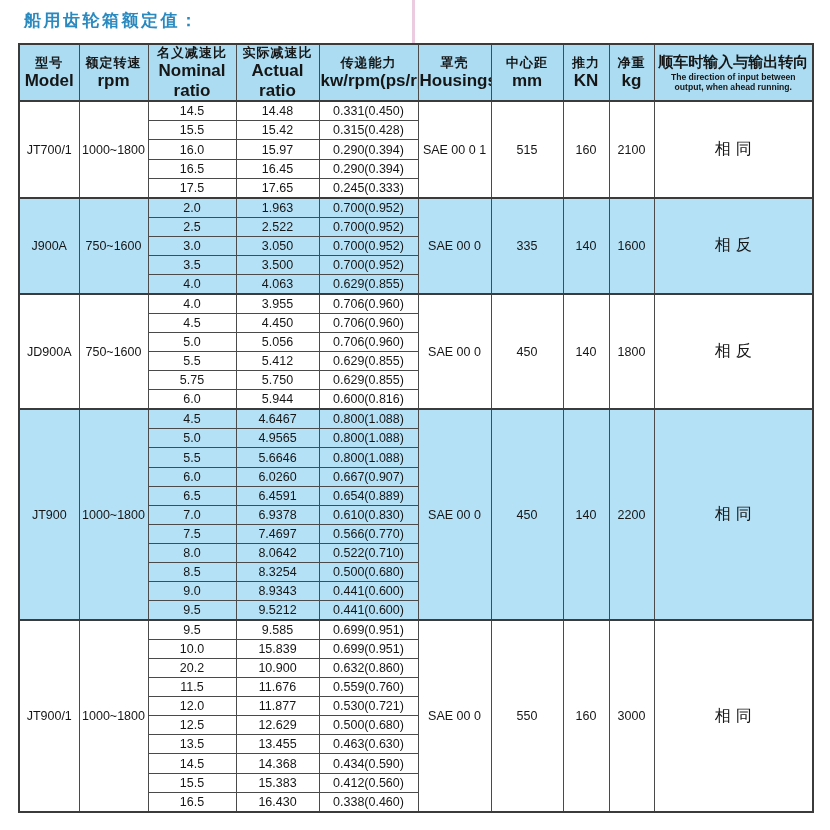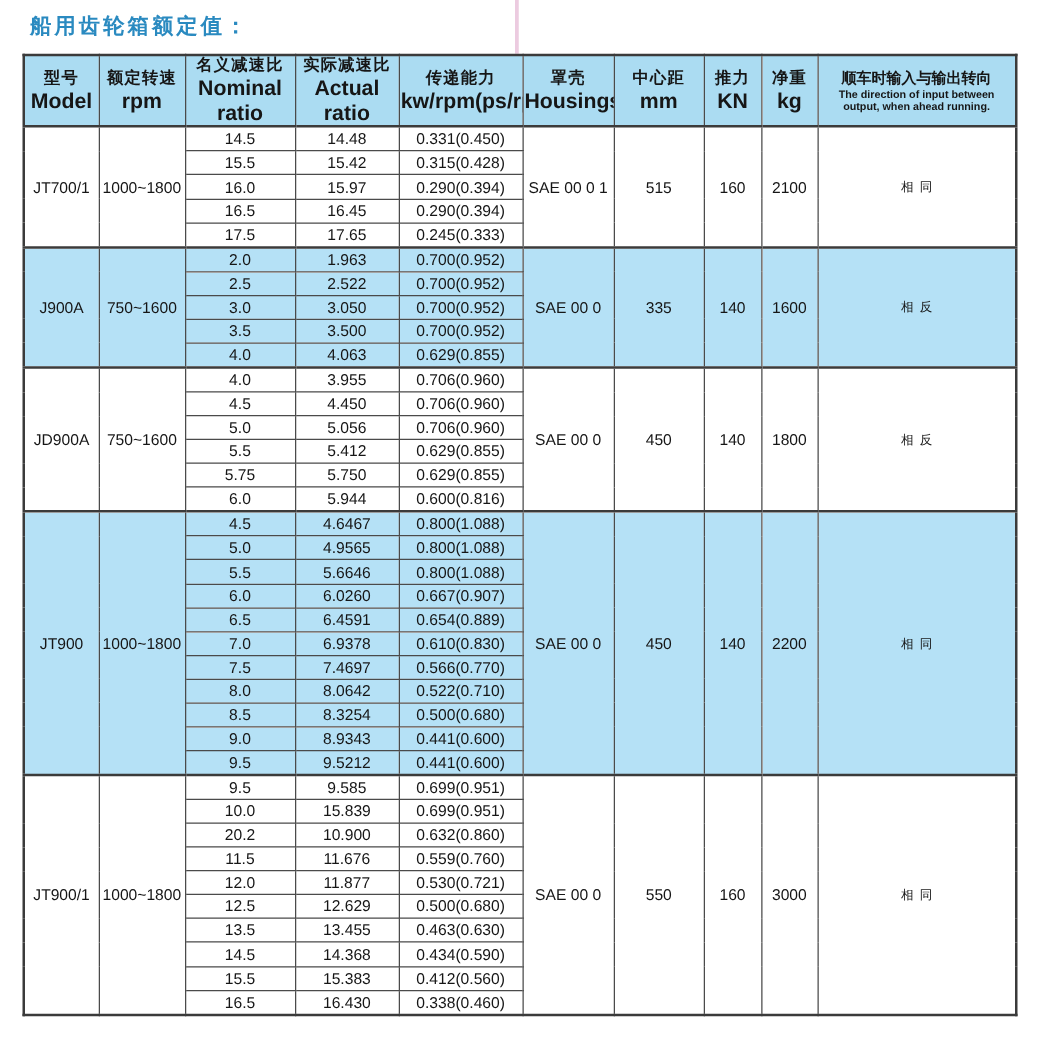--- a/index.html
+++ b/index.html
@@ -43,31 +43,31 @@
   .th-zh{
     display:block;
     font-family:"DejaVu Serif","Liberation Serif",serif;
     font-weight:bold;font-size:13px;line-height:1.25;
     letter-spacing:1px;
   }
   .th-en{
     display:block;
     font-weight:bold;font-size:17px;line-height:1.15;
   }
-  th.col-direction .th-zh{font-size:12px;letter-spacing:0;}
+  th.col-direction .th-zh{font-size:15px;letter-spacing:0;}
   th.col-direction .th-en{font-size:8.6px;font-weight:bold;line-height:1.18;}
   .ratings tbody td{
     font-size:12.5px;
     height:18px;
   }
   .ratings tbody td.cell-model,
   .ratings tbody td.cell-rpm{font-size:12.5px;}
   .ratings tbody td.cell-direction{
     font-family:"DejaVu Serif","Liberation Serif",serif;
-    font-size:10px;letter-spacing:5px;text-indent:5px;
+    font-size:16px;letter-spacing:5px;text-indent:5px;
   }
   .ratings tbody tr.group-start td{border-top:2px solid var(--border-dark,#3b3b3b);}
   .ratings tbody td.band{background:var(--band-bg,#b5e1f6);}
 </style>
 </head>
 <body>
 
 <div class="page" style="--title-color: #2a8ac0; --header-bg: #abdcf2; --band-bg: #b5e1f6; --border: #4a4a4a; --border-dark: #3b3b3b; --pink-line: #eccbe0;">
   <h1 class="page-title">船用齿轮箱额定值：</h1>
   <div class="fold-line"></div>

